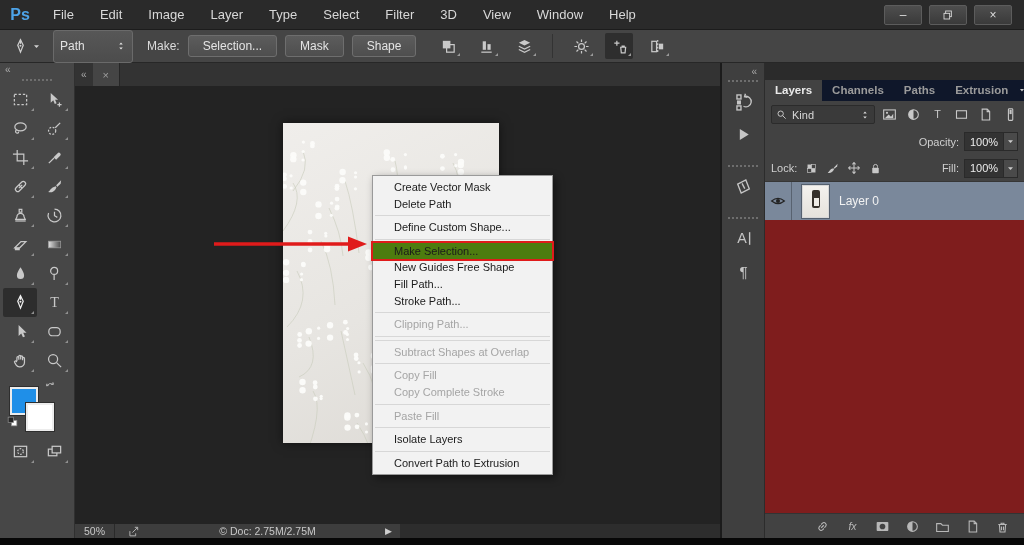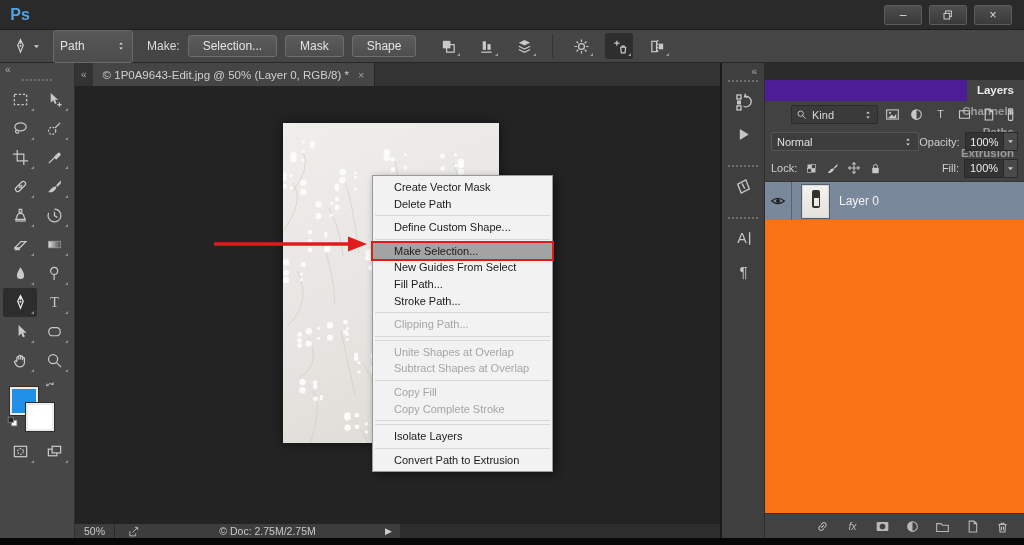--- a/index.html
+++ b/index.html
@@ -65,54 +65,54 @@
   .doc-info{flex:1;text-align:center;font-size:10.5px;}
   .status-play{color:#cfcfcf;font-size:9px;margin-right:8px;}
 
   .red-arrow{position:absolute;left:212px;top:234px;z-index:40;}
 
   
   .context-menu{position:absolute;left:372px;top:175px;width:181px;z-index:50;background:#f2f2f2;
                 border:1px solid #9a9a9a;box-shadow:3px 3px 8px rgba(0,0,0,.45);padding:3px 0;}
   .cm-item{height:16.6px;line-height:16.6px;padding-left:21px;font-size:11px;color:#1b1b1b;white-space:nowrap;}
   .cm-item.disabled{color:#a5a5a5;}
-  .cm-item.hl{background:#a3a3a3;outline:2px solid #e01b1b;outline-offset:0;}
+  .cm-item.hl{background:#4d7c0f;outline:2px solid #e01b1b;outline-offset:0;}
   .cm-sep{border-top:1px solid #d7d7d7;margin:3px 2px;}
 
   
   .dockstrip{position:absolute;left:722px;top:63px;width:43px;height:475px;background:#3f3f3f;border-right:1px solid #2c2c2c;}
   .dock-collapse{text-align:right;color:#a8a8a8;font-size:10px;padding:3px 7px 0 0;}
   .dock-icon{width:30px;height:30px;margin:3px auto;display:flex;align-items:center;justify-content:center;color:#c5c5c5;}
   .dock-gap{height:10px;}
 
   
   .panel{position:absolute;left:765px;top:63px;width:259px;height:475px;background:#424242;display:flex;flex-direction:column;}
   .panel-topstrip{height:17px;background:#2b2b2b;}
-  .panel-tabs{height:21px;background:#4c1d95;display:flex;align-items:flex-end;flex-direction:column;}
+  .panel-tabs{height:21px;background:#0f172a;display:flex;align-items:flex-end;}
   .ptab{height:21px;line-height:21px;padding:0 10px;font-size:11.5px;color:#9b9b9b;font-weight:bold;}
   .ptab.active{background:#424242;color:#eaeaea;}
   .ptab-menu{margin-left:auto;color:#c5c5c5;padding:0 6px 3px 0;}
   .filter-row{height:27px;display:flex;align-items:center;padding:0 6px;gap:7px;}
   .kind-box{width:104px;height:19px;background:#3a3a3a;border:1px solid #2b2b2b;border-radius:2px;
-            display:flex;align-items:center;padding:0 4px;gap:4px;font-size:11px;color:#d8d8d8;margin-left:20px;}
+            display:flex;align-items:center;padding:0 4px;gap:4px;font-size:11px;color:#d8d8d8;}
   .kind-box .spring{flex:1;}
   .filter-icons{display:flex;gap:9px;color:#c8c8c8;align-items:center;}
   .filter-toggle{margin-left:auto;color:#c8c8c8;}
   .blend-row{height:27px;display:flex;align-items:center;padding:0 6px;}
   .blend-select{width:150px;height:19px;background:#3d3d3d;border:1px solid #565656;border-radius:2px;
                 display:flex;align-items:center;padding:0 5px;font-size:11px;color:#e0e0e0;}
   .blend-select .spring{flex:1;}
   .mini-label{font-size:11px;color:#cfcfcf;margin-left:auto;}
   .val-box{width:40px;height:19px;background:#333;border:1px solid #2a2a2a;color:#ececec;font-size:11px;
            display:flex;align-items:center;justify-content:center;margin-left:5px;}
   .val-arrow{width:14px;height:19px;background:#4a4a4a;border:1px solid #2a2a2a;border-left:none;
              display:flex;align-items:center;justify-content:center;color:#ccc;}
   .lock-row{height:27px;display:flex;align-items:center;padding:0 6px;border-bottom:1px solid #363636;}
   .lock-icons{display:flex;gap:8px;margin-left:8px;color:#c8c8c8;align-items:center;}
-  .layers-list{flex:1;background:#f97316;overflow:hidden;}
+  .layers-list{flex:1;background:#7f1d1d;overflow:hidden;}
   .layer-row{height:38px;background:#7a889b;display:flex;align-items:center;}
   .eye-cell{width:27px;height:100%;display:flex;align-items:center;justify-content:center;
             border-right:1px solid rgba(0,0,0,.28);color:#232323;}
   .layer-thumb{width:27px;height:33px;margin-left:10px;background:linear-gradient(#f4f2ee,#e5e2dc);
                border:1px solid #d8d8d8;outline:1px solid #55606e;position:relative;}
   .layer-thumb::before{content:'';position:absolute;left:9px;top:4px;width:8px;height:18px;background:#35302a;border-radius:2px;}
   .layer-thumb::after{content:'';position:absolute;left:10.5px;top:12px;width:5px;height:8px;background:#efece6;}
   .layer-name{margin-left:10px;font-size:12px;color:#f2f2f2;}
   .panel-bottom{height:25px;background:#424242;border-top:1px solid #333;display:flex;align-items:center;
                 justify-content:flex-end;gap:15px;padding-right:14px;color:#b8b8b8;}
@@ -120,20 +120,33 @@
 
   svg{display:block;}
 </style>
 </head>
 <body>
 
 <div class="app">
 
   <div class="titlebar">
     <div class="ps-logo">Ps</div>
+    <nav class="menus" id="menu-bar">
+        <span class="menu-item">File</span>
+        <span class="menu-item">Edit</span>
+        <span class="menu-item">Image</span>
+        <span class="menu-item">Layer</span>
+        <span class="menu-item">Type</span>
+        <span class="menu-item">Select</span>
+        <span class="menu-item">Filter</span>
+        <span class="menu-item">3D</span>
+        <span class="menu-item">View</span>
+        <span class="menu-item">Window</span>
+        <span class="menu-item">Help</span>
+      </nav>
     <div class="win-controls">
       <div class="win-btn">–</div>
       <div class="win-btn">
           <span id="restore-icon">
             <svg viewBox="0 0 18 18" width="12" height="12">
               <rect x="5.5" y="3" width="8.5" height="8.5" stroke="currentColor" fill="none" stroke-width="1.3"></rect>
               <rect x="3" y="6.5" width="8.5" height="8.5" fill="#424242" stroke="currentColor" stroke-width="1.3"></rect>
             </svg>
           </span>
         </div>
@@ -411,21 +424,20 @@
             </svg>
           </span>
         </div>
       </div>
   </div>
 
   <div class="doc-area">
     <div class="tabbar">
       <span class="tab-collapse">«</span>
       <div class="doctab">
-        <span>© 1P0A9643-Edit.jpg @ 50% (Layer 0, RGB/8) *</span>
         <span class="tab-close">×</span>
       </div>
     </div>
     <div class="photo">
       <svg id="flowers" width="216" height="320" viewBox="0 0 216 320">
           <path d="M20 28 q8 18 -10 40" stroke="#c9cdbd" stroke-width="0.8" fill="none" opacity="0.8"></path>
           <circle cx="20" cy="37" r="1.6" fill="#fcfcfa" opacity="0.95"></circle>
           <circle cx="29.49530303313761" cy="20.288001219679472" r="2.4000000000000004" fill="#fcfcfa" opacity="0.95"></circle>
           <circle cx="10.41266650345053" cy="32.216650041703396" r="3.2" fill="#fcfcfa" opacity="0.95"></circle>
           <circle cx="20.184952905327858" cy="28.48559878506384" r="1.6" fill="#fcfcfa" opacity="0.95"></circle>
@@ -642,33 +654,33 @@
     <polygon points="136,2.5 155,10 136,17.5" fill="#e01b1b"></polygon>
   </svg>
 
   <div class="context-menu" id="context-menu">
       <div class="cm-item">Create Vector Mask</div>
       <div class="cm-item">Delete Path</div>
       <div class="cm-sep"></div>
       <div class="cm-item">Define Custom Shape...</div>
       <div class="cm-sep"></div>
       <div class="cm-item hl">Make Selection...</div>
-      <div class="cm-item">New Guides From Select</div>
+      <div class="cm-item">New Guides Free Shape</div>
       <div class="cm-item">Fill Path...</div>
       <div class="cm-item">Stroke Path...</div>
       <div class="cm-sep"></div>
       <div class="cm-item disabled">Clipping Path...</div>
       <div class="cm-sep"></div>
       <div class="cm-sep"></div>
-      <div class="cm-item disabled">Unite Shapes at Overlap</div>
       <div class="cm-item disabled">Subtract Shapes at Overlap</div>
       <div class="cm-sep"></div>
       <div class="cm-item disabled">Copy Fill</div>
       <div class="cm-item disabled">Copy Complete Stroke</div>
       <div class="cm-sep"></div>
+      <div class="cm-item disabled">Paste Fill</div>
       <div class="cm-sep"></div>
       <div class="cm-item">Isolate Layers</div>
       <div class="cm-sep"></div>
       <div class="cm-item">Convert Path to Extrusion</div>
     </div>
 
   <div class="dockstrip" id="dockstrip">
     <div class="dock-collapse">«</div>
   <div class="grip"></div>
       <div class="dock-icon">
@@ -771,29 +783,20 @@
           </span>
         </span>
       <span class="filter-toggle" id="filter-toggle">
           <svg viewBox="0 0 18 18" width="15" height="15">
             <rect x="6.5" y="2" width="5.2" height="14" rx="1" stroke="currentColor" fill="none" stroke-width="1.3"></rect>
             <rect x="7.8" y="3.3" width="2.6" height="5.2" fill="currentColor"></rect>
           </svg>
         </span>
     </div>
     <div class="blend-row">
-      <div class="blend-select">
-        <span>Normal</span>
-        <span class="spring"></span>
-        <span id="blend-updown">
-            <svg viewBox="0 0 18 18" width="10" height="10">
-              <path d="M9 2.5 l3.2 4 H5.8 Z M9 15.5 l3.2 -4 H5.8 Z" fill="currentColor"></path>
-            </svg>
-          </span>
-      </div>
       <span class="mini-label">Opacity:</span>
       <span class="val-box">100%</span>
       <span class="val-arrow" id="opacity-arrow">
           <svg viewBox="0 0 18 18" width="9" height="9">
             <path d="M4 6.5 L9 12 L14 6.5 Z" fill="currentColor"></path>
           </svg>
         </span>
     </div>
     <div class="lock-row">
       <span style="font-size:11px;color:#cfcfcf;">Lock:</span>

